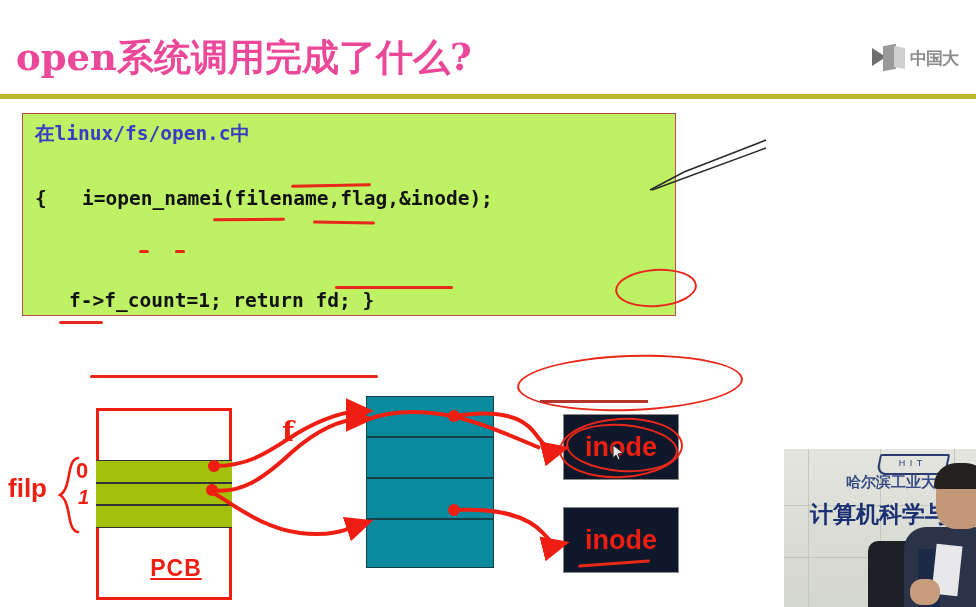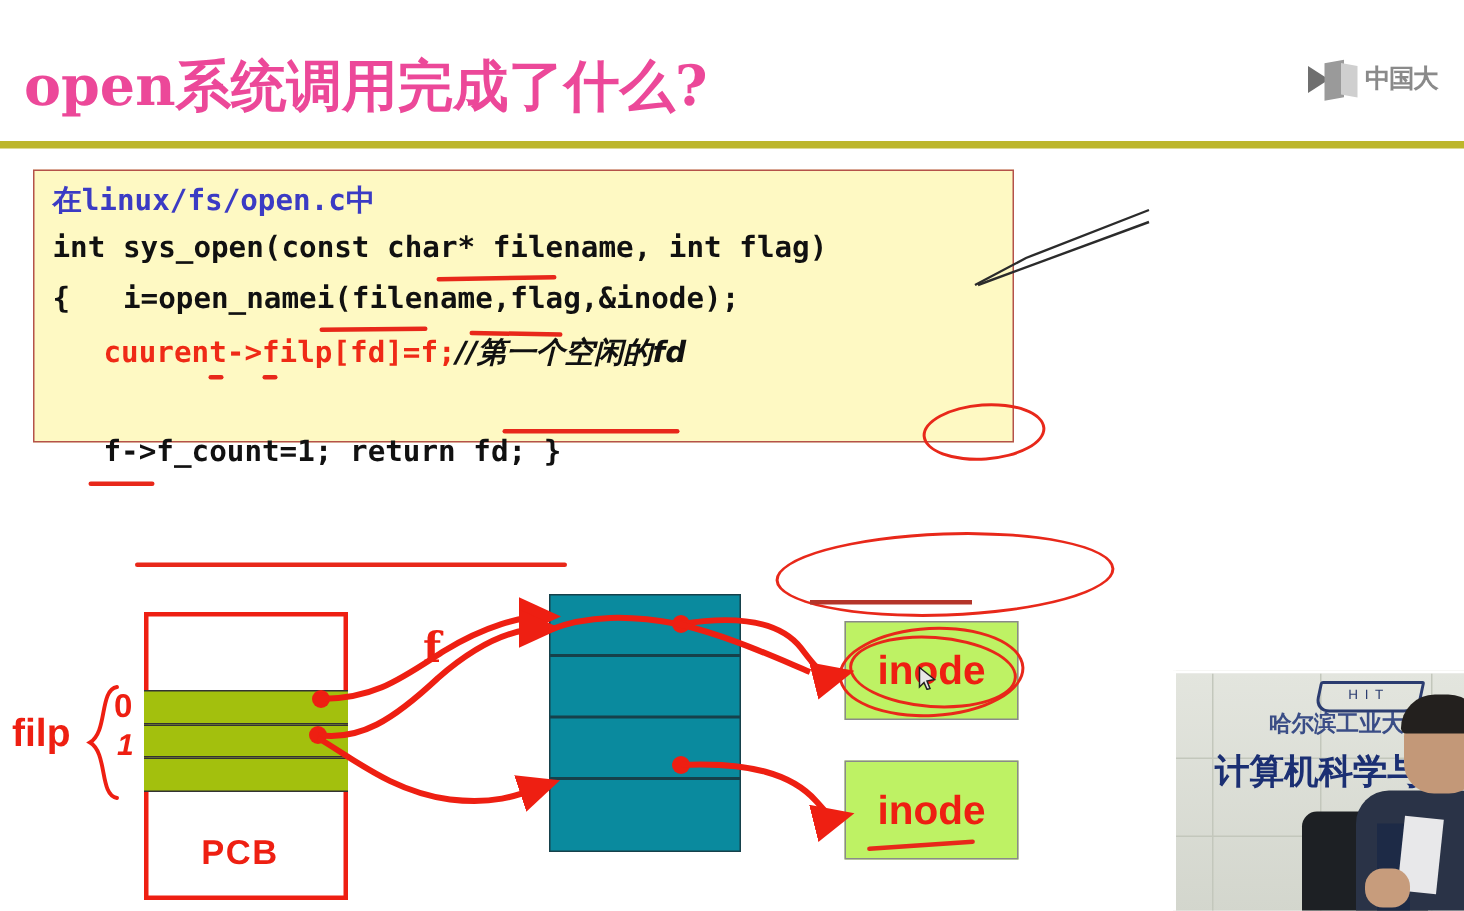--- a/index.html
+++ b/index.html
@@ -17,39 +17,39 @@
     font-family:"DejaVu Serif","Liberation Serif",serif;
     font-weight:bold;font-size:37px;letter-spacing:0px;
     color:#ec4899;white-space:nowrap;
   }
   .divider{
     position:absolute;left:0;top:94px;width:976px;height:5px;
     background:#bdb62b;
   }
   .logo{
     position:absolute;right:0px;top:41px;width:104px;height:34px;
-    display:flex;gap:4px;
+    display:flex;align-items:center;gap:4px;
   }
   .logo-mark{position:relative;width:34px;height:26px;}
   .logo-mark .pA{position:absolute;left:0;top:3px;width:0;height:0;
     border-top:9px solid transparent;border-bottom:9px solid transparent;
     border-left:14px solid #6f6f6f;}
   .logo-mark .pB{position:absolute;left:11px;top:0px;width:13px;height:25px;
     background:#9a9a9a;transform:skewY(-10deg);}
   .logo-mark .pC{position:absolute;left:22px;top:2px;width:11px;height:21px;
     background:#cfcfcf;transform:skewY(10deg);}
   .logo-text{
     font-size:17px;color:#8a8a8a;font-weight:bold;letter-spacing:-1px;
     white-space:nowrap;overflow:hidden;width:64px;
   }
 
   
   .codebox{
-    position:absolute;left:22px;top:113px;width:654px;height:182px;
-    border:1.5px solid #b4524a;background:#fef9c3;box-sizing:border-box;
+    position:absolute;left:22px;top:113px;width:654px;height:203px;
+    border:1.5px solid #b4524a;background:#bef264;box-sizing:border-box;
   }
   .code-line{
     font-family:"DejaVu Sans Mono","Liberation Mono",monospace;
     font-weight:bold;font-size:19.5px;color:#111;
     white-space:pre;position:absolute;left:12px;
   }
   .code-l0{top:6px;color:#3b3bc4;}
   .code-l1{top:39px;}
   .code-l2{top:73px;}
   .code-l3{top:107px;left:46px;color:#ef2a16;}
@@ -93,22 +93,22 @@
   .bullet-underline{position:absolute;left:90px;top:375px;width:288px;height:3px;background:#e8281a;border-radius:2px;}
 
   
   .pcb{
     position:absolute;left:96px;top:408px;width:136px;height:192px;
     border:3px solid #ee1f12;box-sizing:border-box;background:#fff;
   }
   .pcb-rows{position:absolute;left:96px;top:460px;width:136px;height:68px;box-sizing:border-box;}
   .pcb-row{height:22.6px;background:#a3c00d;border-top:1px solid #333;border-bottom:1px solid #333;box-sizing:border-box;}
   .pcb-label{
-    position:absolute;left:92px;top:555px;width:136px;text-align:center;
-    font-weight:bold;font-size:23px;color:#ee1f12;letter-spacing:1px;
+    position:absolute;left:108px;top:555px;width:136px;text-align:center;
+    font-weight:bold;font-size:23px;color:#ee1f12;letter-spacing:1px;text-decoration:underline;
   }
   .filp-label{
     position:absolute;left:8px;top:473px;
     font-weight:bold;font-size:26px;color:#ee1f12;
   }
   .filp-brace{position:absolute;left:56px;top:456px;width:26px;height:78px;}
   .idx0{position:absolute;left:76px;top:458px;font-weight:bold;font-size:22px;color:#ee1f12;}
   .idx1{position:absolute;left:78px;top:486px;font-weight:bold;font-size:20px;color:#ee1f12;font-style:italic;}
 
   
@@ -125,21 +125,21 @@
   }
   .ft-sep{position:absolute;left:366px;width:128px;height:1.5px;background:#16414b;}
   .ftable-label{
     position:absolute;left:356px;top:571px;width:148px;text-align:center;
     font-weight:bold;font-size:24px;color:#ee1f12;letter-spacing:0px;
   }
 
   
   .inode-box{
     position:absolute;width:116px;height:66px;
-    background:#bef264;border:1.5px solid #8a8a8a;box-sizing:border-box;
+    background:#0f172a;border:1.5px solid #8a8a8a;box-sizing:border-box;
     display:flex;align-items:center;justify-content:center;
     font-weight:bold;font-size:27px;color:#ee1f12;
   }
   .inode-1{left:563px;top:414px;}
   .inode-2{left:563px;top:507px;}
   .inode2-stroke{position:absolute;left:578px;top:562px;width:72px;height:3px;background:#e8281a;border-radius:2px;transform:rotate(-4deg);}
   .inode1-circle-a{
     position:absolute;left:559px;top:418px;width:120px;height:56px;
     border:2.5px solid #e8281a;border-radius:50%;transform:rotate(-3deg);
   }
@@ -198,23 +198,21 @@
     <div class="logo-mark">
       <div class="pA"></div>
         <div class="pB"></div>
         <div class="pC"></div>
     </div>
     <div class="logo-text">中国大</div>
   </div>
 
   <div class="codebox">
     <div class="code-line code-l0">在linux/fs/open.c中</div>
-    <div class="code-line code-l1">int sys_open(const char* filename, int flag)</div>
     <div class="code-line code-l2">{   i=open_namei(filename,flag,&amp;inode);</div>
-    <div class="code-line code-l3"><span>cuurent-&gt;filp[fd]=f;</span><span class="cmt">//第一个空闲的fd</span></div>
     <div class="code-line code-l5">f-&gt;f_count=1; return fd; }</div>
 
     <span class="u u1"></span>
     <span class="u u2"></span>
     <span class="u u3"></span>
     <span class="u u4"></span>
     <span class="u u5"></span>
     <span class="u u6"></span>
     <span class="u u7"></span>
     <span class="ell-inode"></span>

